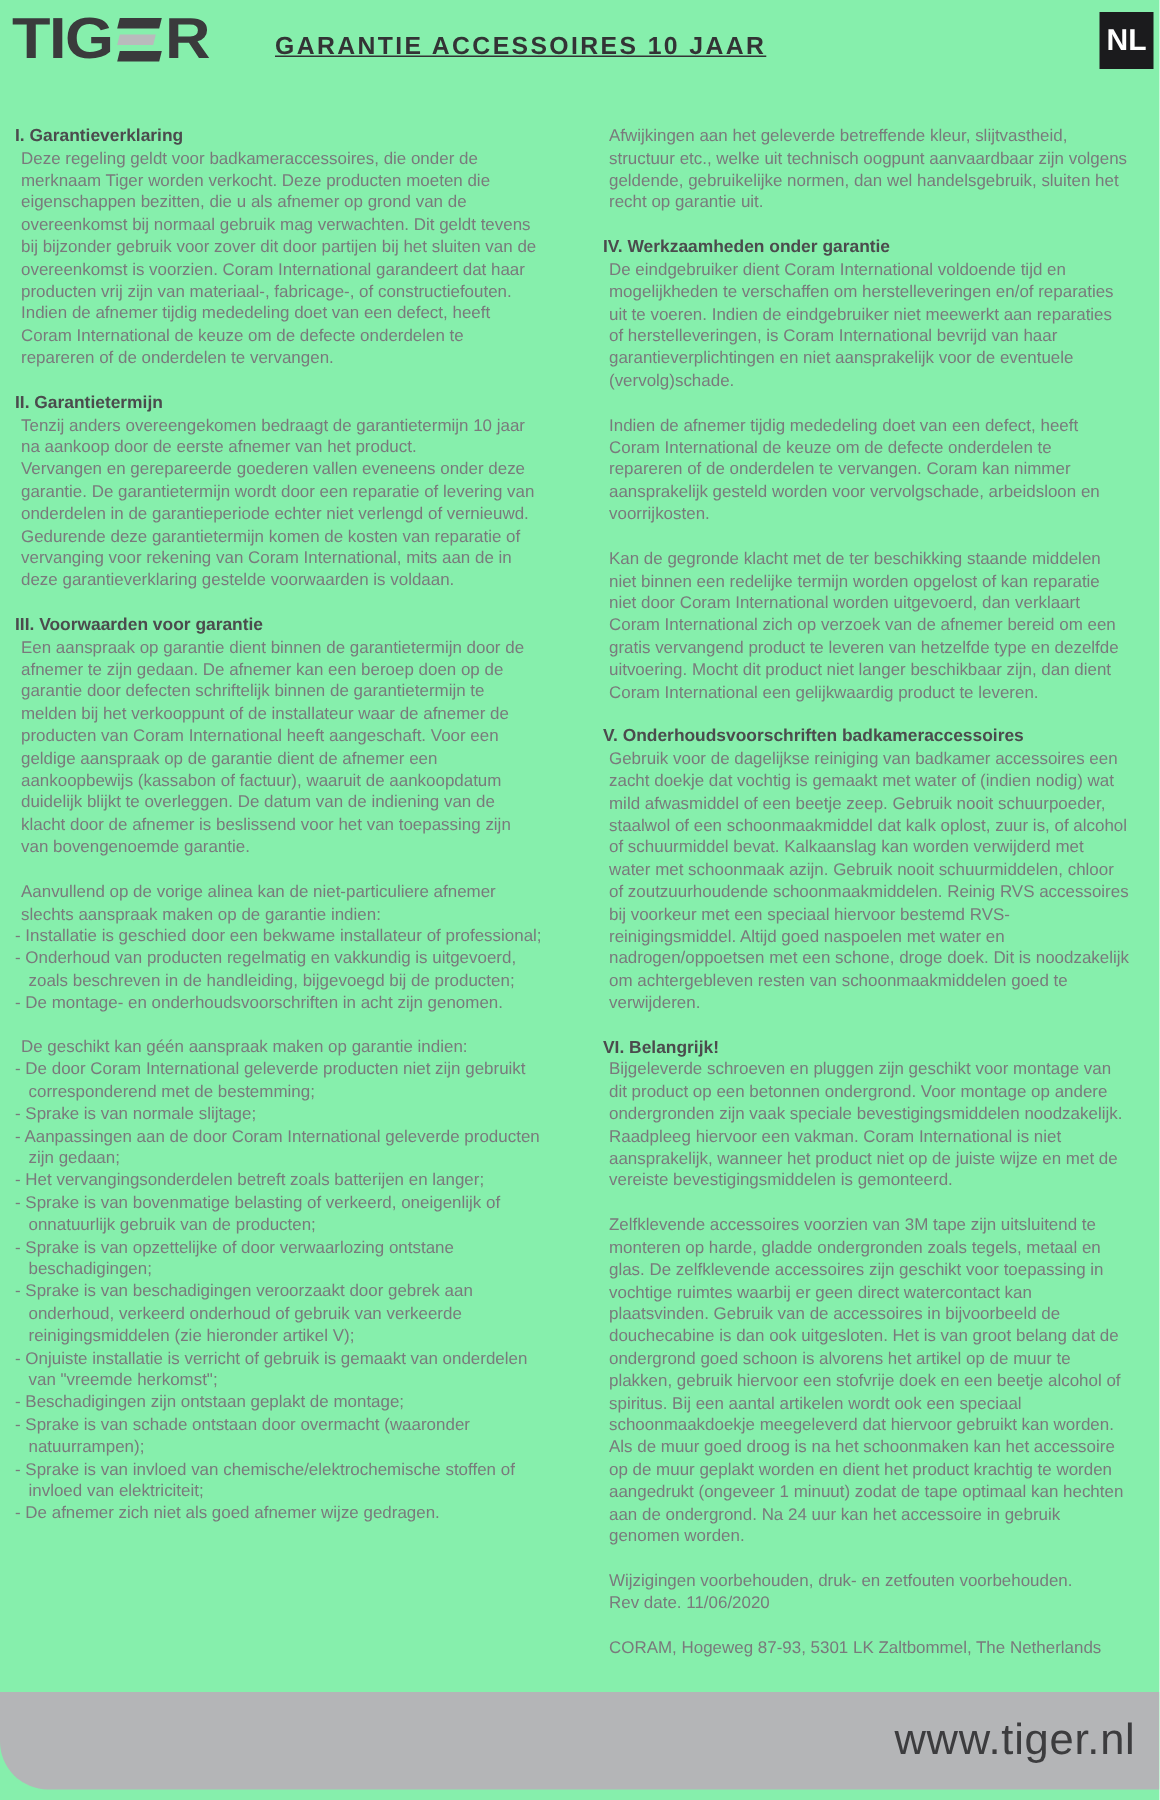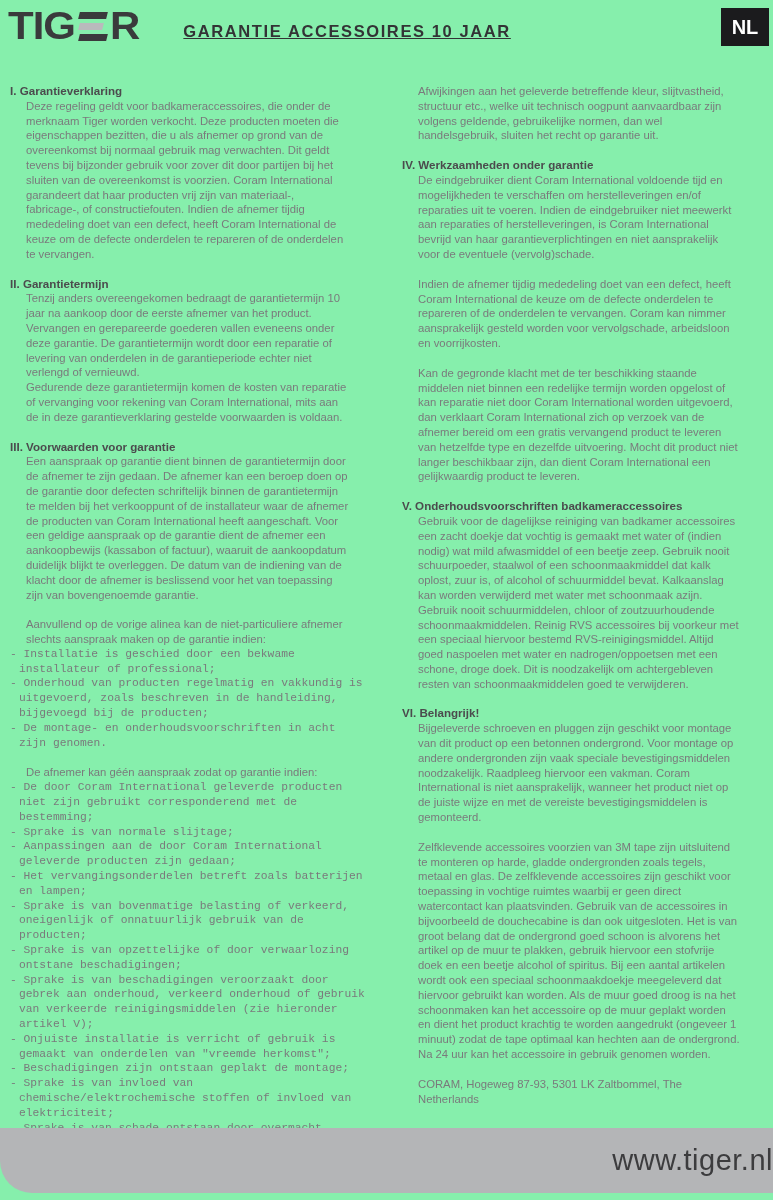--- a/index.html
+++ b/index.html
@@ -16,37 +16,37 @@
   
   .hdr{display:flex;align-items:flex-start;padding:6px 4px 0 8px;height:48px;}
   .logo{display:flex;align-items:center;height:40px;color:var(--logo-color,#3a3a3c);
         font-weight:bold;font-size:42px;letter-spacing:-1px;line-height:40px;user-select:none;}
   .logo .ltr{transform:scaleY(0.92);display:inline-block;}
   .e-bars{display:inline-flex;flex-direction:column;justify-content:center;gap:4px;margin:0 3px 0 4px;height:34px;}
   .e-bar{width:28px;height:7px;background:var(--logo-color,#3a3a3c);transform:skewX(-14deg);}
   .e-bar.mid{background:var(--logo-accent,#b9babc);width:24px;}
   .title{margin:15px 0 0 44px;font-size:16.5px;line-height:20px;font-weight:bold;
          letter-spacing:1.6px;color:var(--title-color,#333335);white-space:nowrap;text-decoration:underline;}
-  .badge{margin-left:auto;margin-top:2px;width:48px;height:38px;background:var(--badge-bg,#1b1b1d);
+  .badge{margin-left:auto;margin-top:2px;width:36px;height:38px;background:var(--badge-bg,#1b1b1d);
          color:#fff;font-weight:bold;font-size:20px;display:flex;align-items:center;justify-content:center;
          letter-spacing:0;}
   
   .columns{display:flex;gap:37px;padding:30px 16px 0 10px;}
   .col{flex:1;min-width:0;}
   .heading{font-size:11.6px;line-height:14.8px;font-weight:bold;color:var(--heading-color,#4b4b4d);margin:15px 0 0;}
-  p.para{margin:15px 16px 0;white-space:pre-line;}
+  p.para{margin:15px 4px 0;white-space:pre-line;}
   .heading + p.para{margin-top:0;}
   .col > :first-child{margin-top:0;}
-  ul.blist{margin:0;padding:0;list-style:none;font-family:Liberation Mono, monospace;}
+  ul.blist{margin:0;padding:0;list-style:none;}
   ul.blist li{padding-left:9px;text-indent:-9px;}
   ul.blist li::before{content:"- ";}
   
   .footer-bar{position:absolute;left:0;right:0;top:1128px;height:65px;
       background:var(--bar-color,#b4b5b7);border-bottom-left-radius:32px;
-      display:flex;align-items:center;justify-content:flex-end;box-sizing:border-box;}
+      display:flex;align-items:center;justify-content:flex-end;padding-right:16px;box-sizing:border-box;}
   .website{font-size:29px;color:var(--footer-text,#3c3c3e);letter-spacing:0.5px;}
 </style>
 </head>
 <body>
 
 <div class="page" style="--title-color: #333335; --heading-color: #4b4b4d; --body-color: #7a7a7c; --logo-color: #3a3a3c; --logo-accent: #b9babc; --badge-bg: #1b1b1d; --bar-color: #b4b5b7; --footer-text: #3c3c3e;">
 
   <header class="hdr">
     <div class="logo">
       <span class="ltr">TIG</span>
@@ -70,47 +70,49 @@
 Vervangen en gerepareerde goederen vallen eveneens onder deze garantie. De garantietermijn wordt door een reparatie of levering van onderdelen in de garantieperiode echter niet verlengd of vernieuwd.
 Gedurende deze garantietermijn komen de kosten van reparatie of vervanging voor rekening van Coram International, mits aan de in deze garantieverklaring gestelde voorwaarden is voldaan.</p>
         <h2 class="heading">III. Voorwaarden voor garantie</h2>
         <p class="para">Een aanspraak op garantie dient binnen de garantietermijn door de afnemer te zijn gedaan. De afnemer kan een beroep doen op de garantie door defecten schriftelijk binnen de garantietermijn te melden bij het verkooppunt of de installateur waar de afnemer de producten van Coram International heeft aangeschaft. Voor een geldige aanspraak op de garantie dient de afnemer een aankoopbewijs (kassabon of factuur), waaruit de aankoopdatum duidelijk blijkt te overleggen. De datum van de indiening van de klacht door de afnemer is beslissend voor het van toepassing zijn van bovengenoemde garantie.</p>
         <p class="para">Aanvullend op de vorige alinea kan de niet-particuliere afnemer slechts aanspraak maken op de garantie indien:</p>
         <ul class="blist">
           <li>Installatie is geschied door een bekwame installateur of professional;</li>
           <li>Onderhoud van producten regelmatig en vakkundig is uitgevoerd, zoals beschreven in de handleiding, bijgevoegd bij de producten;</li>
           <li>De montage- en onderhoudsvoorschriften in acht zijn genomen.</li>
         </ul>
-        <p class="para">De afnemer kan géén aanspraak zodat op garantie indien:</p>
+        <p class="para">De geschikt kan géén aanspraak maken op garantie indien:</p>
         <ul class="blist">
           <li>De door Coram International geleverde producten niet zijn gebruikt corresponderend met de bestemming;</li>
           <li>Sprake is van normale slijtage;</li>
           <li>Aanpassingen aan de door Coram International geleverde producten zijn gedaan;</li>
-          <li>Het vervangingsonderdelen betreft zoals batterijen en lampen;</li>
+          <li>Het vervangingsonderdelen betreft zoals batterijen en langer;</li>
           <li>Sprake is van bovenmatige belasting of verkeerd, oneigenlijk of onnatuurlijk gebruik van de producten;</li>
           <li>Sprake is van opzettelijke of door verwaarlozing ontstane beschadigingen;</li>
           <li>Sprake is van beschadigingen veroorzaakt door gebrek aan onderhoud, verkeerd onderhoud of gebruik van verkeerde reinigingsmiddelen (zie hieronder artikel V);</li>
           <li>Onjuiste installatie is verricht of gebruik is gemaakt van onderdelen van "vreemde herkomst";</li>
           <li>Beschadigingen zijn ontstaan geplakt de montage;</li>
+          <li>Sprake is van schade ontstaan door overmacht (waaronder natuurrampen);</li>
           <li>Sprake is van invloed van chemische/elektrochemische stoffen of invloed van elektriciteit;</li>
-          <li>Sprake is van schade ontstaan door overmacht (waaronder natuurrampen);</li>
           <li>De afnemer zich niet als goed afnemer wijze gedragen.</li>
         </ul>
       </div>
     <div class="col" id="col-right">
         <p class="para">Afwijkingen aan het geleverde betreffende kleur, slijtvastheid, structuur etc., welke uit technisch oogpunt aanvaardbaar zijn volgens geldende, gebruikelijke normen, dan wel handelsgebruik, sluiten het recht op garantie uit.</p>
         <h2 class="heading">IV. Werkzaamheden onder garantie</h2>
         <p class="para">De eindgebruiker dient Coram International voldoende tijd en mogelijkheden te verschaffen om herstelleveringen en/of reparaties uit te voeren. Indien de eindgebruiker niet meewerkt aan reparaties of herstelleveringen, is Coram International bevrijd van haar garantieverplichtingen en niet aansprakelijk voor de eventuele (vervolg)schade.</p>
         <p class="para">Indien de afnemer tijdig mededeling doet van een defect, heeft Coram International de keuze om de defecte onderdelen te repareren of de onderdelen te vervangen. Coram kan nimmer aansprakelijk gesteld worden voor vervolgschade, arbeidsloon en voorrijkosten.</p>
         <p class="para">Kan de gegronde klacht met de ter beschikking staande middelen niet binnen een redelijke termijn worden opgelost of kan reparatie niet door Coram International worden uitgevoerd, dan verklaart Coram International zich op verzoek van de afnemer bereid om een gratis vervangend product te leveren van hetzelfde type en dezelfde uitvoering. Mocht dit product niet langer beschikbaar zijn, dan dient Coram International een gelijkwaardig product te leveren.</p>
         <h2 class="heading">V. Onderhoudsvoorschriften badkameraccessoires</h2>
         <p class="para">Gebruik voor de dagelijkse reiniging van badkamer accessoires een zacht doekje dat vochtig is gemaakt met water of (indien nodig) wat mild afwasmiddel of een beetje zeep. Gebruik nooit schuurpoeder, staalwol of een schoonmaakmiddel dat kalk oplost, zuur is, of alcohol of schuurmiddel bevat. Kalkaanslag kan worden verwijderd met water met schoonmaak azijn. Gebruik nooit schuurmiddelen, chloor of zoutzuurhoudende schoonmaakmiddelen. Reinig RVS accessoires bij voorkeur met een speciaal hiervoor bestemd RVS-reinigingsmiddel. Altijd goed naspoelen met water en nadrogen/oppoetsen met een schone, droge doek. Dit is noodzakelijk om achtergebleven resten van schoonmaakmiddelen goed te verwijderen.</p>
         <h2 class="heading">VI. Belangrijk!</h2>
         <p class="para">Bijgeleverde schroeven en pluggen zijn geschikt voor montage van dit product op een betonnen ondergrond. Voor montage op andere ondergronden zijn vaak speciale bevestigingsmiddelen noodzakelijk. Raadpleeg hiervoor een vakman. Coram International is niet aansprakelijk, wanneer het product niet op de juiste wijze en met de vereiste bevestigingsmiddelen is gemonteerd.</p>
         <p class="para">Zelfklevende accessoires voorzien van 3M tape zijn uitsluitend te monteren op harde, gladde ondergronden zoals tegels, metaal en glas. De zelfklevende accessoires zijn geschikt voor toepassing in vochtige ruimtes waarbij er geen direct watercontact kan plaatsvinden. Gebruik van de accessoires in bijvoorbeeld de douchecabine is dan ook uitgesloten. Het is van groot belang dat de ondergrond goed schoon is alvorens het artikel op de muur te plakken, gebruik hiervoor een stofvrije doek en een beetje alcohol of spiritus. Bij een aantal artikelen wordt ook een speciaal schoonmaakdoekje meegeleverd dat hiervoor gebruikt kan worden. Als de muur goed droog is na het schoonmaken kan het accessoire op de muur geplakt worden en dient het product krachtig te worden aangedrukt (ongeveer 1 minuut) zodat de tape optimaal kan hechten aan de ondergrond. Na 24 uur kan het accessoire in gebruik genomen worden.</p>
+        <p class="para">Wijzigingen voorbehouden, druk- en zetfouten voorbehouden.
+Rev date. 11/06/2020</p>
         <p class="para">CORAM, Hogeweg 87-93, 5301 LK Zaltbommel, The Netherlands</p>
       </div>
   </main>
 
   <footer class="footer-bar">
     <span class="website">www.tiger.nl</span>
   </footer>
 
 </div>
 

